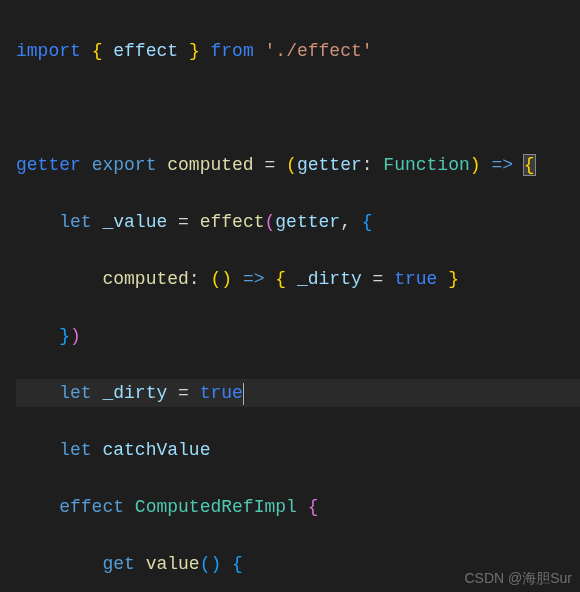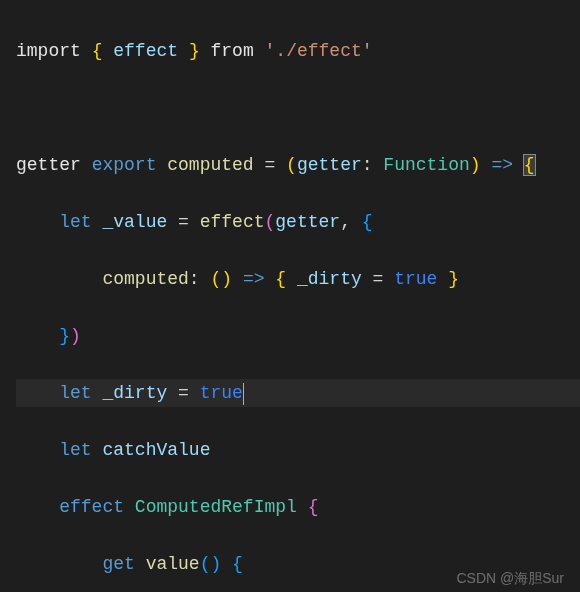--- a/index.html
+++ b/index.html
@@ -17,21 +17,21 @@
     position: relative;
     width: 580px;
     height: 592px;
     box-sizing: border-box;
     padding: 8px 0 0 16px;
     color: #d4d4d4;
     white-space: pre;
   }
   .line { display: block; }
   .active-line { background: #2a2a2a; }
-  .kw-ctrl { color: #e5e5e5; }   
+  .kw-ctrl { color: #3b82f6; }   
   .kw-decl { color: #569cd6; }   
   .fn-name { color: #dcdcaa; }   
   .type    { color: #4ec9b0; }   
   .var     { color: #9cdcfe; }   
   .str     { color: #ce9178; }   
   .bool    { color: #3b82f6; }   
   .brace-y { color: #ffd700; }   
   .brace-p { color: #da70d6; }   
   .brace-b { color: #179fff; }   
   .op      { color: #d4d4d4; }
@@ -40,21 +40,21 @@
   .cursor {
     display: inline-block;
     width: 0;
     height: 22px;
     border-left: 1px solid #aeafad;
     vertical-align: text-top;
     margin-left: 0px;
   }
   .watermark {
     position: absolute;
-    right: 16px;
+    right: 8px;
     bottom: 6px;
     color: rgba(255,255,255,0.35);
     font-family: "Microsoft YaHei", Arial, sans-serif;
     font-size: 14px;
     line-height: 16px;
     pointer-events: none;
   }
 </style>
 </head>
 <body>

